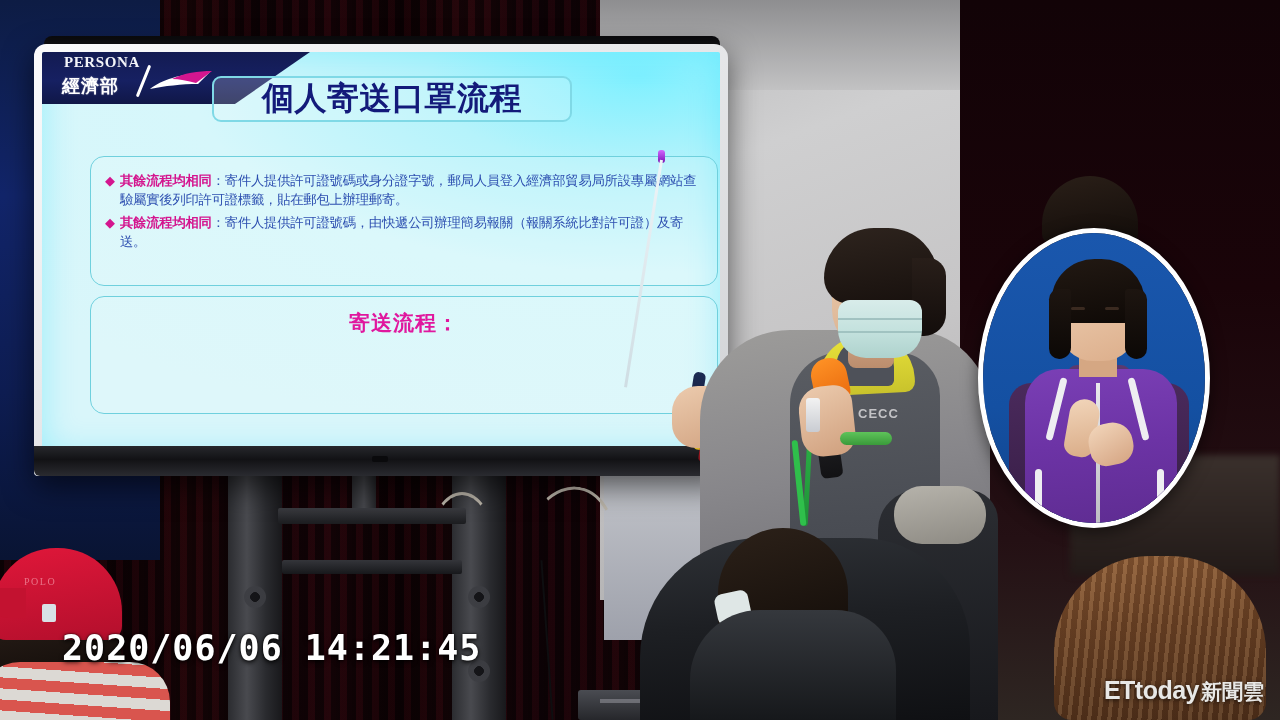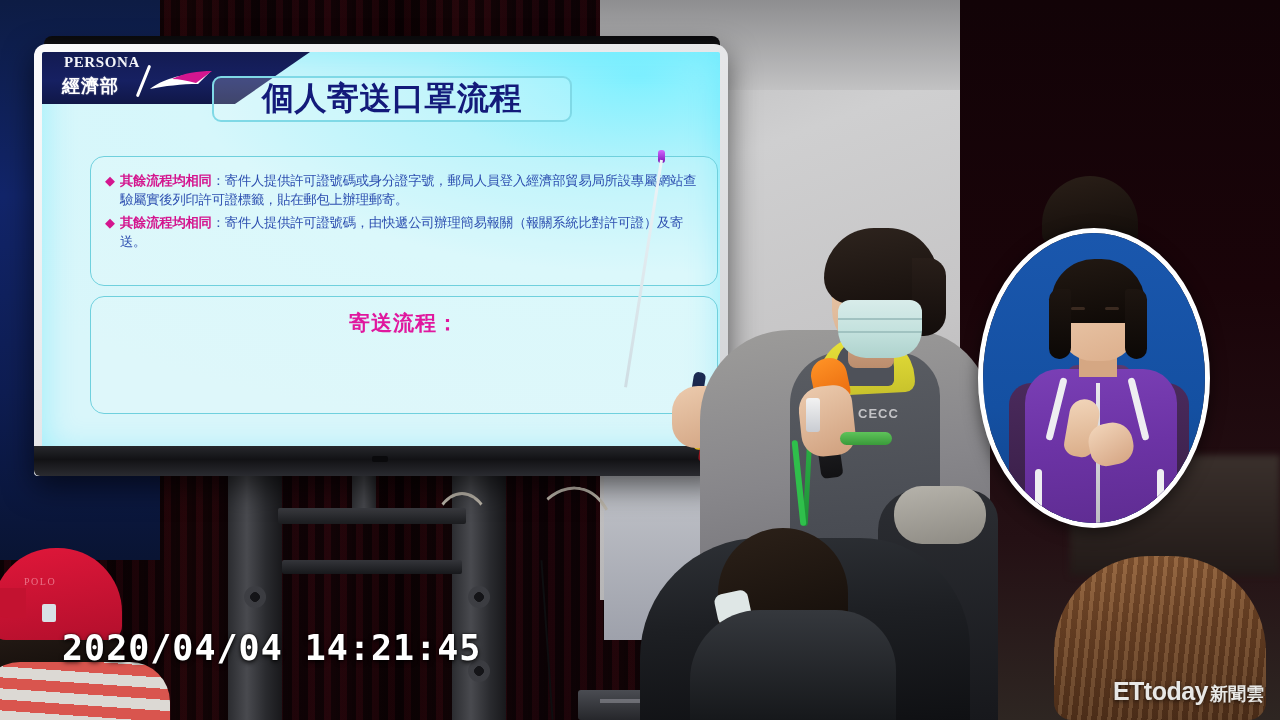--- a/index.html
+++ b/index.html
@@ -493,21 +493,21 @@
     position:absolute; right:16px; bottom:14px;
     display:flex; align-items:baseline; gap:2px;
     text-shadow:0 1px 4px rgba(0,0,0,.7);
   }
   .wm-et{
     font-family:"Liberation Sans", sans-serif; font-weight:bold;
     font-size:25px; color:#e8e8e6; letter-spacing:-.5px;
   }
   .wm-cn{
     font-family:"DejaVu Sans", sans-serif; font-weight:bold;
-    font-size:18px; color:#e8e8e6; letter-spacing:0;
+    font-size:21px; color:#e8e8e6; letter-spacing:0;
   }
 </style>
 </head>
 <body>
 
 <div id="stage">
 
   <div class="bg-curtain"></div>
   <div class="bg-dark-right"></div>
   <div class="bg-wall-left"></div>
@@ -640,19 +640,19 @@
   <div class="aud-brown"></div>
 
   <div class="aud-headhair"></div>
   <div class="aud-stripe"></div>
   <div class="aud-cap-mesh"></div>
   <div class="aud-cap"></div>
   <div class="aud-cap-brim"></div>
   <div class="aud-cap-txt">POLO</div>
   <div class="aud-cap-buckle"></div>
 
-  <div class="timestamp">2020/04/04  14:21:45</div>
+  <div class="timestamp">2020/06/06  14:21:45</div>
   <div class="watermark">
     <span class="wm-et">ETtoday</span>
     <span class="wm-cn">新聞雲</span>
   </div>
 
 </div>
 
 </body></html>

